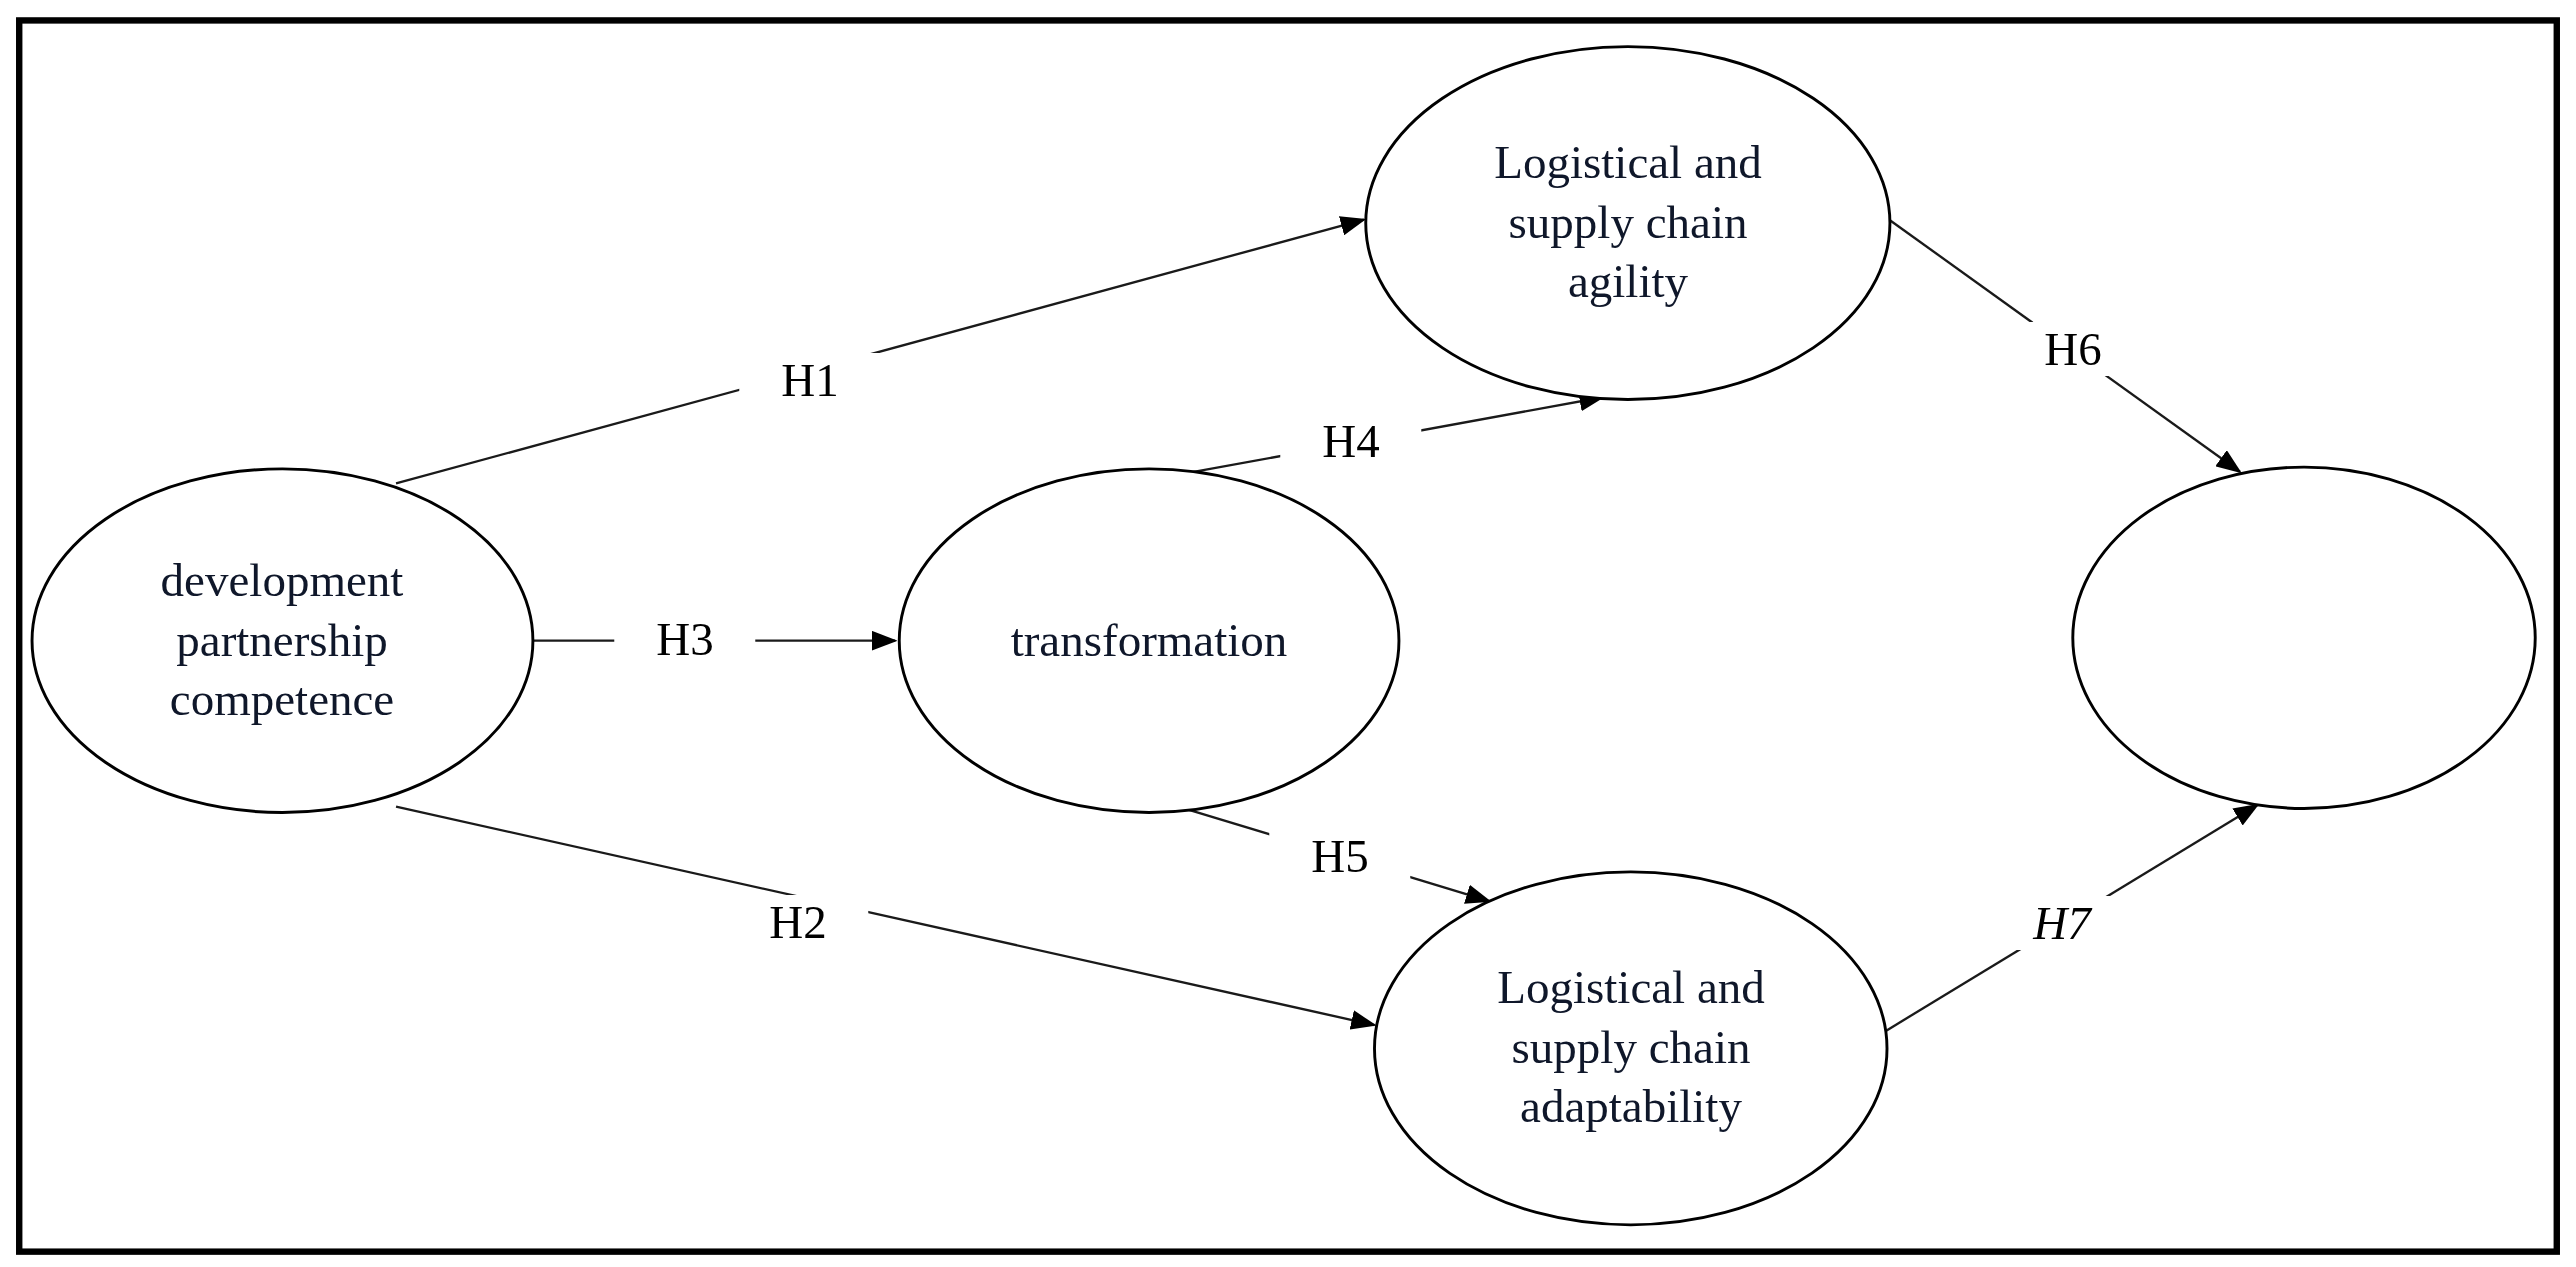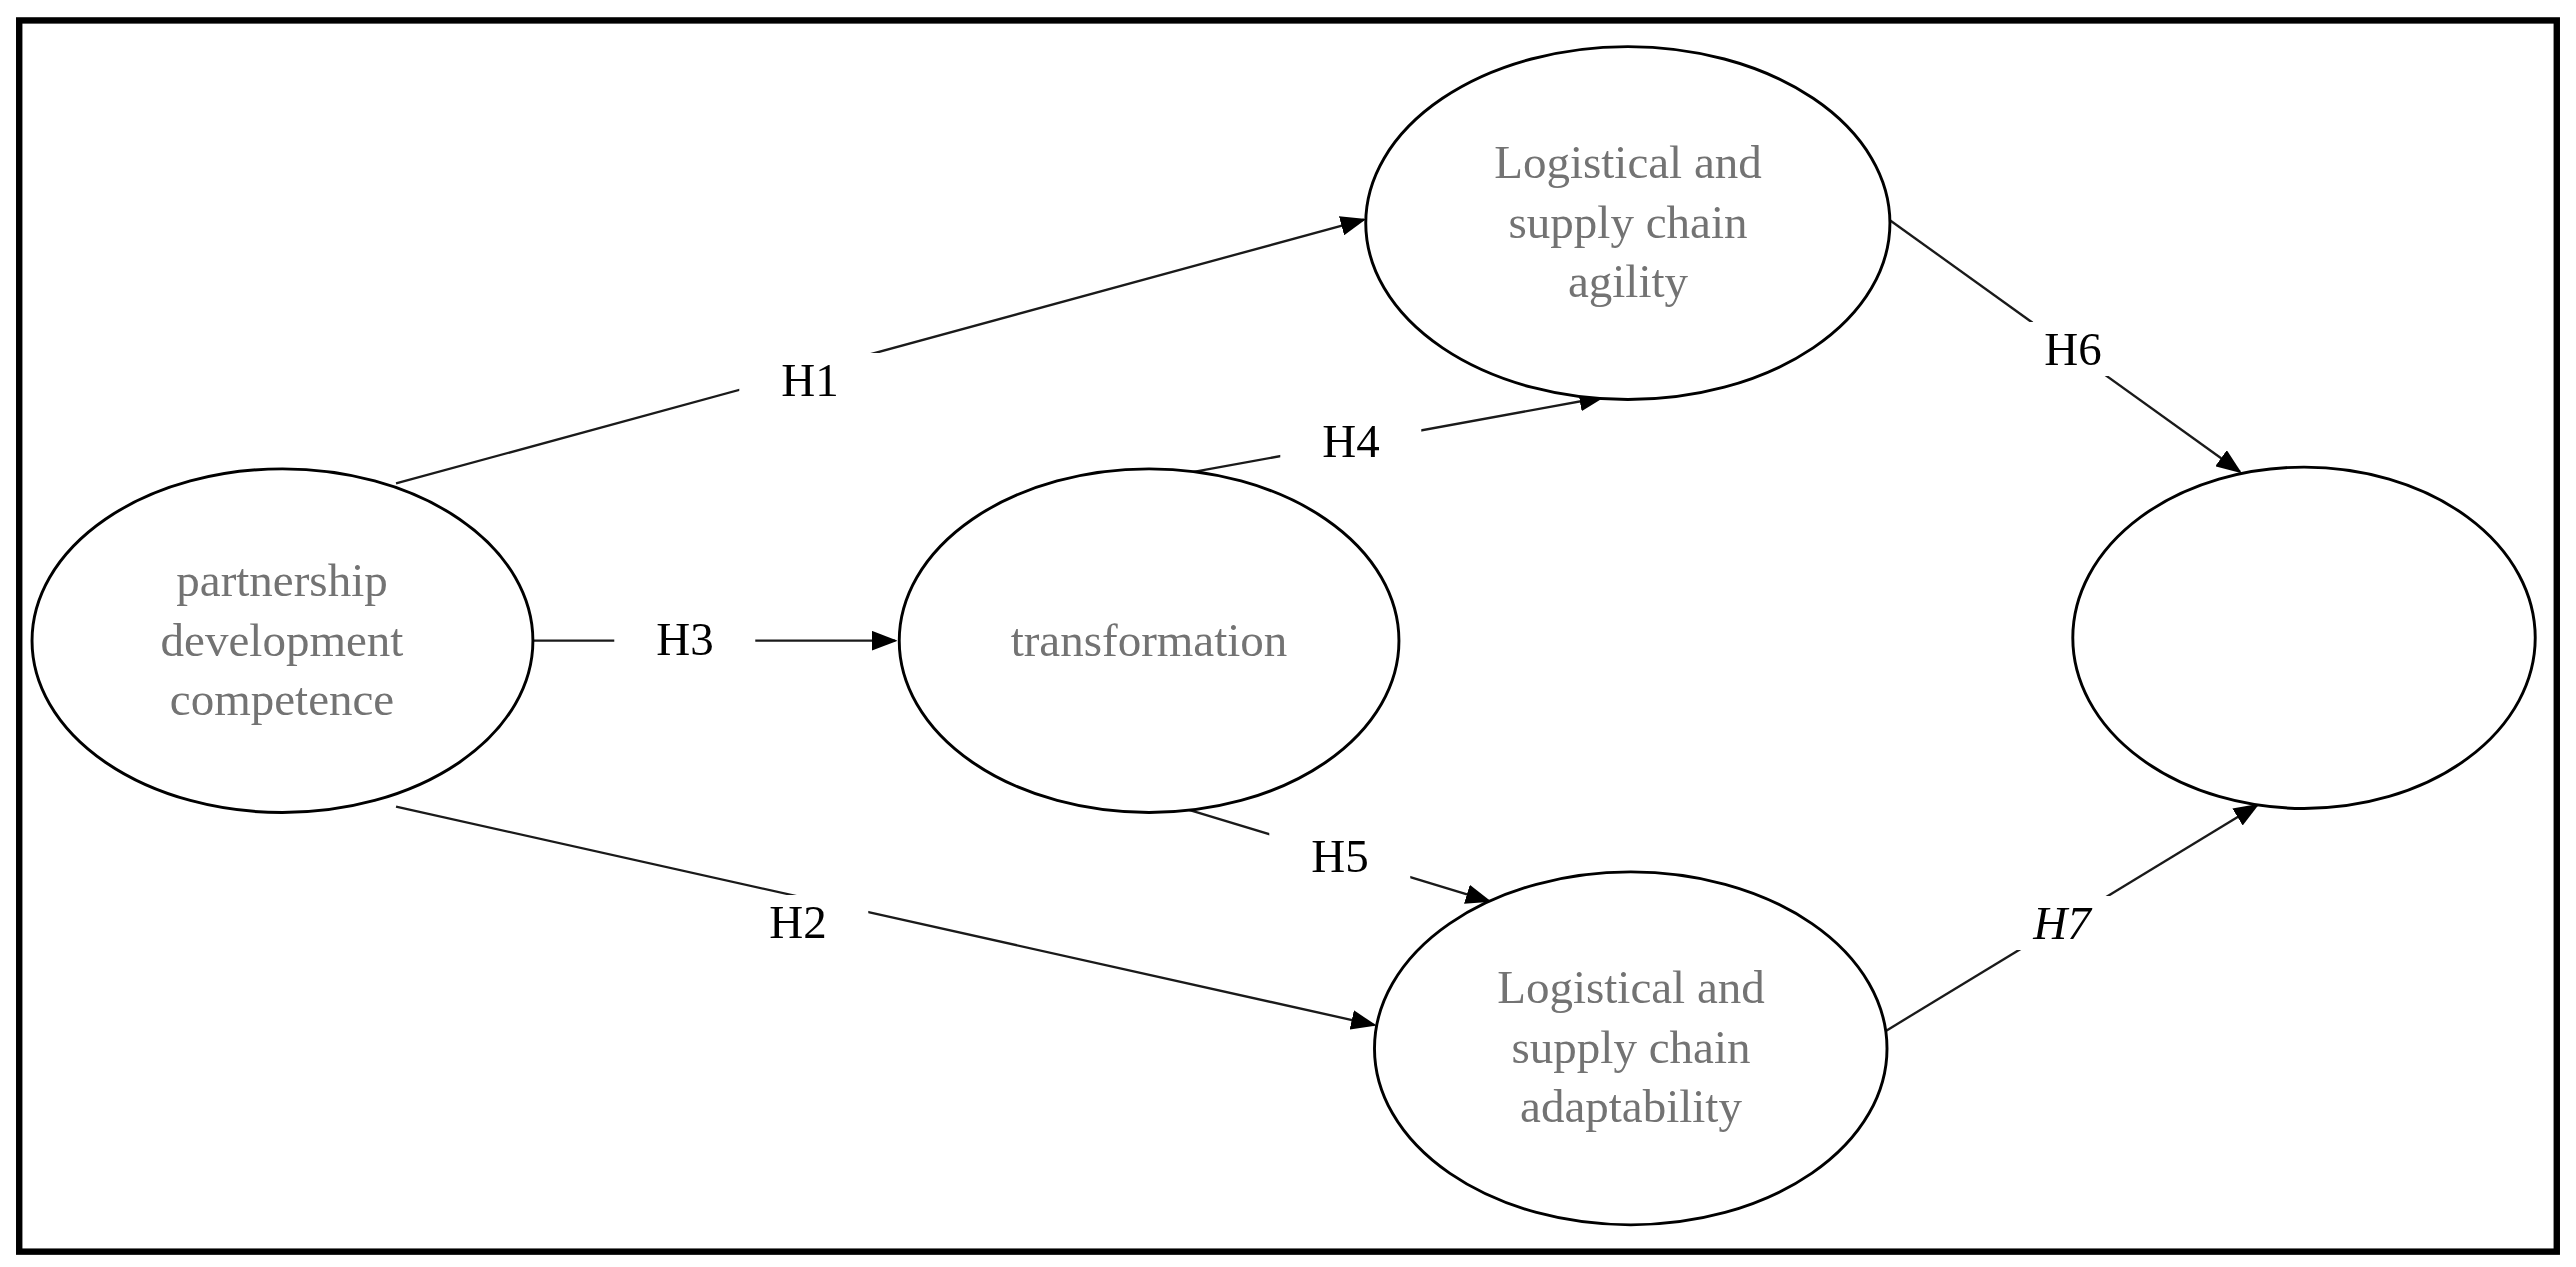--- a/index.html
+++ b/index.html
@@ -22,21 +22,21 @@
     width: 100%;
     height: 100%;
   }
   .node-label {
     position: absolute;
     transform: translate(-50%, -50%);
     text-align: center;
     font-size: 47px;
     line-height: 1.27;
     white-space: nowrap;
-    color: #737373;
+    color: #0f172a;
     z-index: 2;
   }
   .hyp-label {
     position: absolute;
     transform: translate(-50%, -50%);
     font-size: 47px;
     line-height: 1.0;
     background: #ffffff;
     padding: 3.5px 42px;
     color: #000000;
@@ -67,22 +67,22 @@
     <line x1="3238" y1="1770" x2="3876" y2="1382" stroke="#1a1a1a" stroke-width="4" marker-end="url(#arrowhead)"></line>
 
     <ellipse cx="485" cy="1100" rx="430" ry="295" fill="#ffffff" stroke="#000000" stroke-width="5"></ellipse>
     <ellipse cx="1973" cy="1100" rx="429" ry="295" fill="#ffffff" stroke="#000000" stroke-width="5"></ellipse>
     <ellipse cx="2795" cy="383" rx="450" ry="303" fill="#ffffff" stroke="#000000" stroke-width="5"></ellipse>
     <ellipse cx="2800" cy="1800" rx="440" ry="303" fill="#ffffff" stroke="#000000" stroke-width="5"></ellipse>
     <ellipse cx="3956" cy="1095" rx="397" ry="293" fill="#ffffff" stroke="#000000" stroke-width="5"></ellipse>
   </svg>
 
   <div class="node-label" style="left:282px; top:641px;">
+    <div>development</div>
     <div>partnership</div>
-    <div>development</div>
     <div>competence</div>
   </div>
 
   <div class="node-label" style="left:1149px; top:641px;">
     <div>transformation</div>
   </div>
 
   <div class="node-label" style="left:1628px; top:223px;">
     <div>Logistical and</div>
     <div>supply chain</div>

